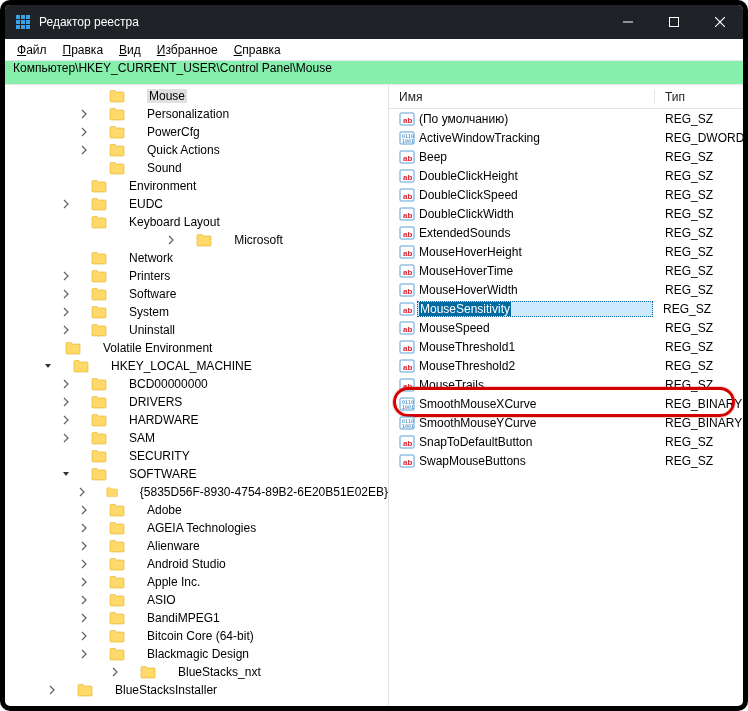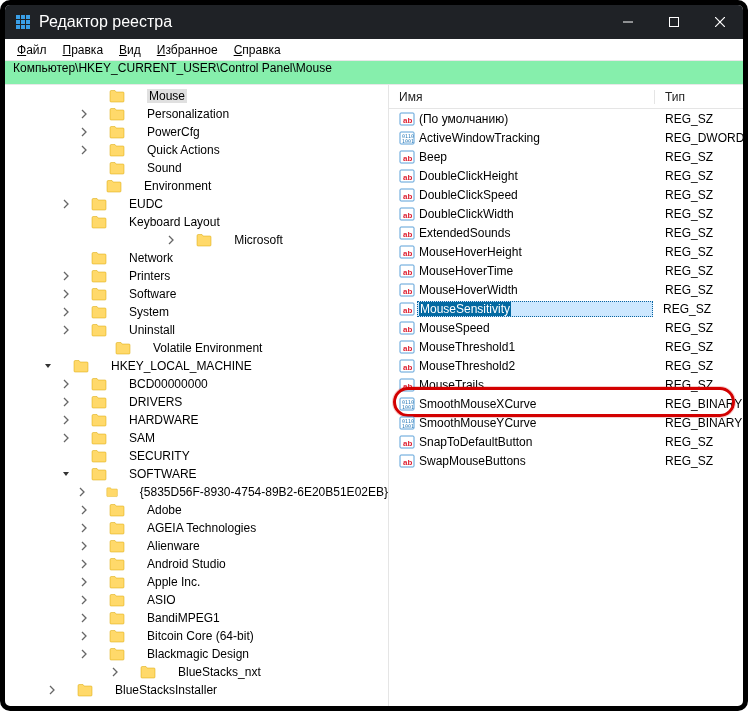--- a/index.html
+++ b/index.html
@@ -1,20 +1,20 @@
 <!DOCTYPE html>
 <html><head>
 <meta charset="utf-8">
 <style>
   * { box-sizing: border-box; margin: 0; padding: 0; }
   body { font-family: "Segoe UI", Tahoma, sans-serif; font-size: 12px; background: #fff; }
   .window { width: 748px; height: 711px; border: 5px solid #000; border-radius: 10px; display: flex; flex-direction: column; overflow: hidden; background: #fff; }
   .titlebar { height: 34px; background: #1f2226; color: #fff; display: flex; align-items: center; padding-left: 10px; }
   .titlebar .icon-app { width: 16px; height: 16px; margin-right: 8px; }
-  .titlebar .title { flex: 1; font-size: 16px; }
+  .titlebar .title { flex: 1; font-size: 12px; }
   .titlebar .winbtn { width: 46px; height: 34px; display: flex; align-items: center; justify-content: center; color: #fff; }
   .menubar { height: 22px; display: flex; align-items: center; padding: 0 4px; background: #fff; border-bottom: 1px solid #e8e8e8; }
   .menubar .menu { padding: 2px 8px; font-size: 12px; }
   .menubar .menu u { text-decoration: underline; }
   .addressbar { height: 24px; display: flex; align-items: flex-start; padding: 0 8px; background: #86efac; border-bottom: 1px solid #e8e8e8; font-size: 12px; }
   .main { flex: 1; display: flex; min-height: 0; }
   .tree { width: 384px; border-right: 1px solid #e5e5e5; overflow-y: auto; overflow-x: hidden; padding-top: 2px; }
   .list { flex: 1; overflow: hidden; display: flex; flex-direction: column; position: relative; }
 
   
@@ -130,21 +130,21 @@
           </svg>
           <span class="tree-label">Quick Actions</span>
         </div>
         <div class="tree-item" style="padding-left: 72px;">
           <span class="tw"></span>
           <svg class="folder-icon" viewBox="0 0 16 14">
             <path d="M1 3 L1 12 Q1 13 2 13 L14 13 Q15 13 15 12 L15 4 Q15 3 14 3 L7 3 L6 1.5 L2 1.5 Q1 1.5 1 3 Z" fill="#ffd96a" stroke="#d9a700" stroke-width="0.5"></path>
           </svg>
           <span class="tree-label">Sound</span>
         </div>
-        <div class="tree-item" style="padding-left: 54px; margin-left: 15px;">
+        <div class="tree-item" style="padding-left: 54px;">
           <span class="tw"></span>
           <svg class="folder-icon" viewBox="0 0 16 14">
             <path d="M1 3 L1 12 Q1 13 2 13 L14 13 Q15 13 15 12 L15 4 Q15 3 14 3 L7 3 L6 1.5 L2 1.5 Q1 1.5 1 3 Z" fill="#ffd96a" stroke="#d9a700" stroke-width="0.5"></path>
           </svg>
           <span class="tree-label">Environment</span>
         </div>
         <div class="tree-item" style="padding-left: 54px;">
           <span class="tw">
             <svg width="10" height="10" viewBox="0 0 10 10">
               <path d="M3 1 L7 5 L3 9" fill="none" stroke="#666" stroke-width="1.3"></path>
@@ -217,21 +217,21 @@
           <span class="tw">
             <svg width="10" height="10" viewBox="0 0 10 10">
               <path d="M3 1 L7 5 L3 9" fill="none" stroke="#666" stroke-width="1.3"></path>
             </svg>
           </span>
           <svg class="folder-icon" viewBox="0 0 16 14">
             <path d="M1 3 L1 12 Q1 13 2 13 L14 13 Q15 13 15 12 L15 4 Q15 3 14 3 L7 3 L6 1.5 L2 1.5 Q1 1.5 1 3 Z" fill="#ffd96a" stroke="#d9a700" stroke-width="0.5"></path>
           </svg>
           <span class="tree-label">Uninstall</span>
         </div>
-        <div class="tree-item" style="padding-left: 78px;">
+        <div class="tree-item" style="padding-left: 28px;">
           <span class="tw"></span>
           <svg class="folder-icon" viewBox="0 0 16 14">
             <path d="M1 3 L1 12 Q1 13 2 13 L14 13 Q15 13 15 12 L15 4 Q15 3 14 3 L7 3 L6 1.5 L2 1.5 Q1 1.5 1 3 Z" fill="#ffd96a" stroke="#d9a700" stroke-width="0.5"></path>
           </svg>
           <span class="tree-label">Volatile Environment</span>
         </div>
         <div class="tree-item" style="padding-left: 36px;">
           <span class="tw">
             <svg width="10" height="10" viewBox="0 0 10 10">
               <path d="M2 3 L5 7 L8 3 Z" fill="#333"></path>

